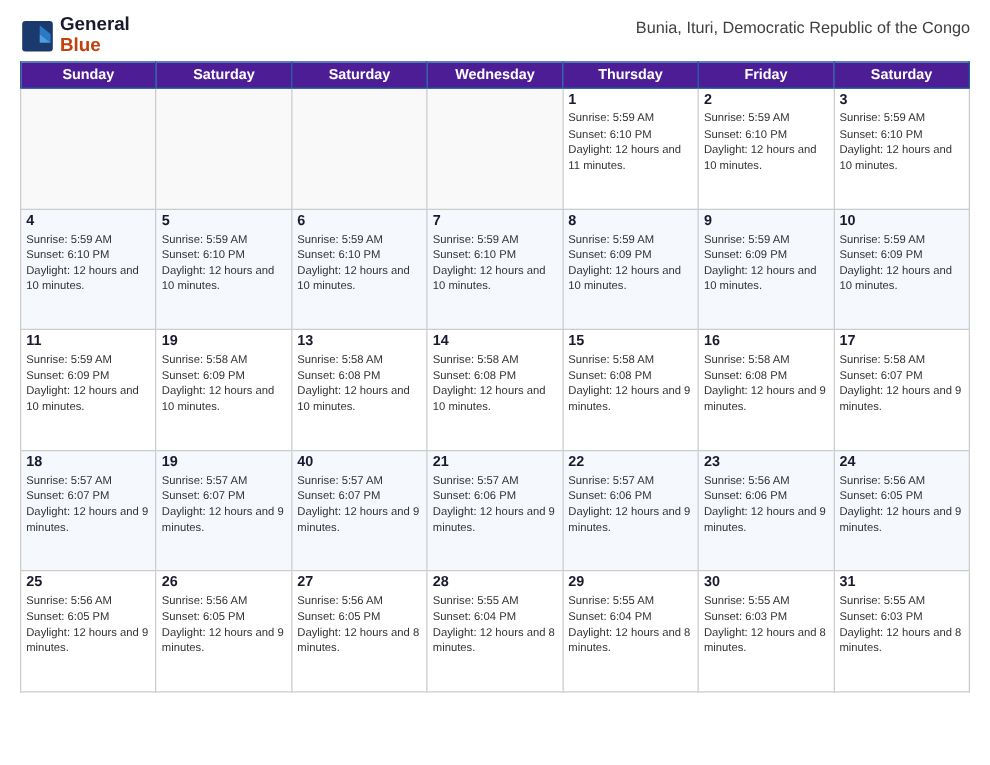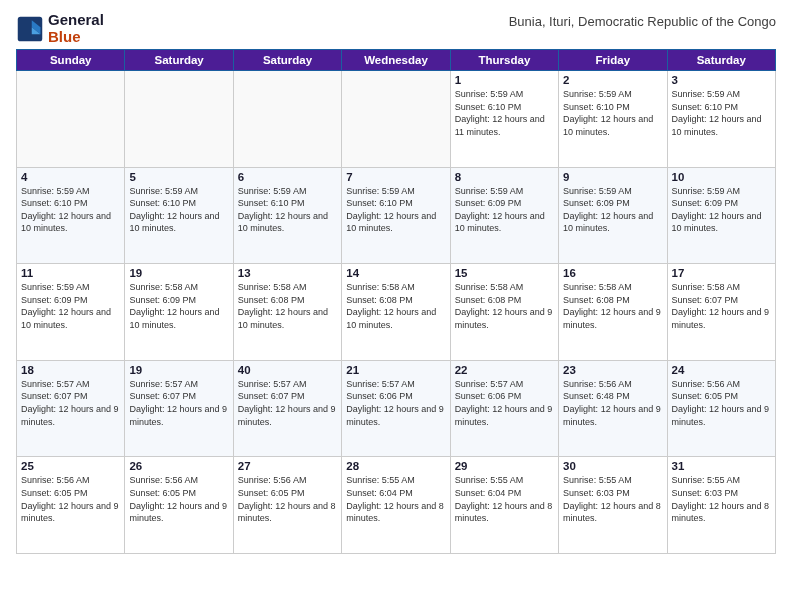--- a/index.html
+++ b/index.html
@@ -294,21 +294,21 @@
           <td>
             <span class="day-num">22</span>
             <div class="day-info">Sunrise: 5:57 AM
 Sunset: 6:06 PM
 Daylight: 12 hours
 and 9 minutes.</div>
           </td>
           <td>
             <span class="day-num">23</span>
             <div class="day-info">Sunrise: 5:56 AM
-Sunset: 6:48 PM
+Sunset: 6:06 PM
 Daylight: 12 hours
 and 9 minutes.</div>
           </td>
           <td>
             <span class="day-num">24</span>
             <div class="day-info">Sunrise: 5:56 AM
 Sunset: 6:05 PM
 Daylight: 12 hours
 and 9 minutes.</div>
           </td>

